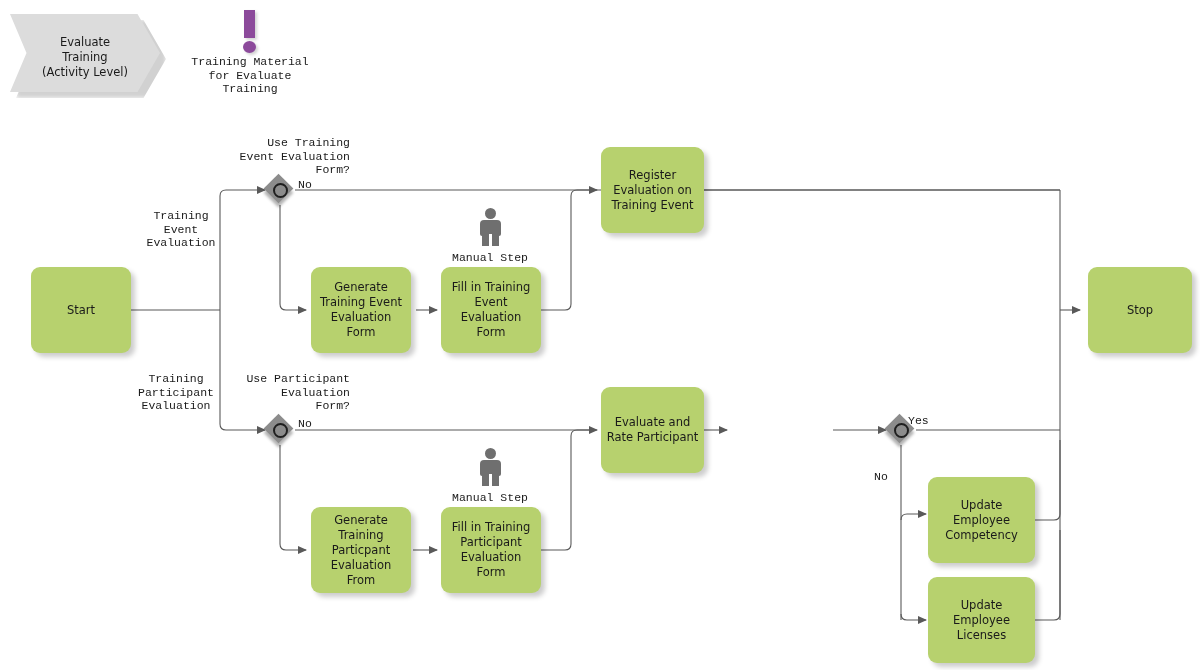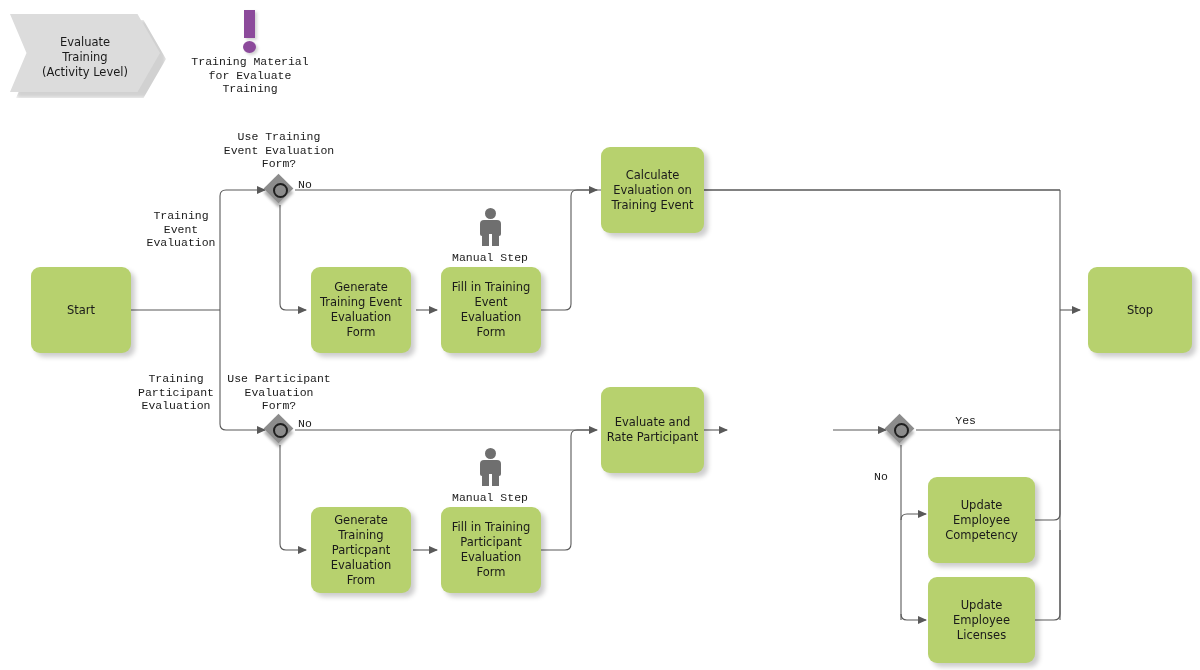--- a/index.html
+++ b/index.html
@@ -227,42 +227,42 @@
   </div>
 
   <div class="excl" style="left:236px; top:10px; width:28px; height:44px;">
     <div class="bar"></div>
     <div class="dot"></div>
   </div>
   <div class="flabel" style="left: 180px; top: 55px; width: 140px; white-space: pre-line;">Training Material
 for Evaluate
 Training</div>
 
-  <div class="flabel" style="left: 208px; top: 130px; width: 142px; white-space: pre-line;">Use Training
+  <div class="flabel" style="left: 208px; top: 136px; width: 142px; white-space: pre-line; text-align: right;">Use Training
 Event Evaluation
 Form?</div>
 
-  <div class="flabel" style="left: 208px; top: 372px; width: 142px; white-space: pre-line;">Use Participant
+  <div class="flabel" style="left: 208px; top: 372px; width: 142px; white-space: pre-line; text-align: right;">Use Participant
 Evaluation
 Form?</div>
 
 
   <div class="flabel" style="left: 130px; top: 209px; width: 102px; white-space: pre-line;">Training
 Event
 Evaluation</div>
 
   <div class="flabel" style="left: 124px; top: 372px; width: 104px; white-space: pre-line;">Training
 Participant
 Evaluation</div>
 
   <div class="flabel" style="left:298px; top:178px; width:24px; text-align:left;">No</div>
 
   <div class="flabel" style="left:298px; top:417px; width:24px; text-align:left;">No</div>
 
-  <div class="flabel" style="left:948px; top:414px; width:28px; text-align:right;">Yes</div>
+  <div class="flabel" style="left:908px; top:414px; width:28px; text-align:left;">Yes</div>
 
   <div class="flabel" style="left:874px; top:470px; width:24px; text-align:left;">No</div>
 
   <div class="person" style="left:475px; top:208px;">
     <div class="head"></div>
       <div class="torso"></div>
     <div class="legL"></div>
       <div class="legR"></div>
       <div class="gap"></div>
   </div>
@@ -302,21 +302,21 @@
 Evaluation Form</span>
   </div>
 
   <div class="node task" style="left:441px; top:267px; width:100px; height:86px;">
     <span class="lbl" style="white-space: pre-line;">Fill in Training
 Event Evaluation
 Form</span>
   </div>
 
   <div class="node task" style="left:601px; top:147px; width:103px; height:86px;">
-    <span class="lbl" style="white-space: pre-line;">Calculate
+    <span class="lbl" style="white-space: pre-line;">Register
 Evaluation on
 Training Event</span>
   </div>
 
   <div class="node task" style="left:311px; top:507px; width:100px; height:86px;">
     <span class="lbl" style="white-space: pre-line;">Generate
 Training
 Particpant
 Evaluation From</span>
   </div>

